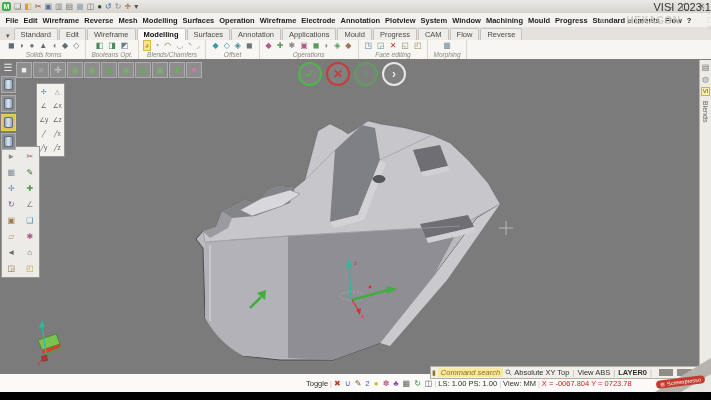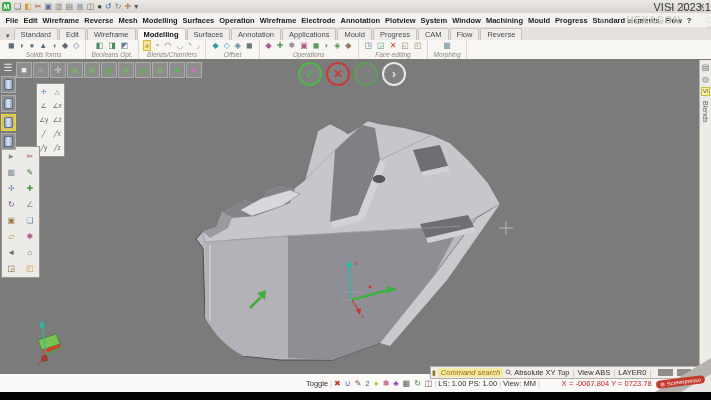--- a/index.html
+++ b/index.html
@@ -64,21 +64,21 @@
   .dock-icon{font-size:8px;line-height:9px;color:#666}
   .vi-badge{font-size:6px;background:#f6f0a0;border:1px solid #c9b93c;padding:0 1px;color:#555;line-height:7px}
   .dock-label{writing-mode:vertical-rl;font-size:7px;color:#666;margin-top:2px}
   
   .status-mini{position:absolute;top:366px;left:430px;right:0;height:13px;background:#f2efeb;
                border:1px solid #b2afa9;display:flex;align-items:center;font-size:7.5px;color:#2e2e2e;
                z-index:20;box-sizing:border-box}
   .cmd-search{font-style:italic;color:#9a6c10;background:#f6e9a2;padding:0 3px;margin-left:2px;white-space:nowrap}
   .mini-sep{color:#b5b2ac;margin:0 3px}
   .mini-item{white-space:nowrap}
-  .layer-label{font-weight:400}
+  .layer-label{font-weight:700}
   .gray-block{width:18px;height:7px;background:#908d88;margin-left:4px}
   .status-main{position:absolute;top:374px;left:0;right:0;height:18px;background:#fbfaf9;display:flex;
                align-items:center;font-size:7.5px;color:#2e2e2e;padding-left:306px;z-index:19;box-sizing:border-box}
   .sm-sep{color:#c9c6c0;margin:0 2px}
   .sicon{font-size:8px;line-height:9px}
   .coords{white-space:nowrap}
   .black-bar{position:absolute;top:392px;left:0;right:0;height:8px;background:#000;z-index:21}
   
   .hexagon-wm{position:absolute;top:13px;left:600px;height:15px;display:flex;align-items:center;gap:21px;
               opacity:.9;z-index:40}
@@ -419,21 +419,21 @@
       <span class="sicon" style="color: rgb(138, 74, 176);">♣</span>
       <span class="sicon" style="color: rgb(90, 90, 90);">▦</span>
       <span class="sicon" style="color: rgb(58, 138, 58);">↻</span>
       <span class="sicon" style="color: rgb(90, 90, 90);">◫</span>
   </span>
   <span class="sm-sep">|</span>
   <span>LS: 1.00 PS: 1.00</span>
   <span class="sm-sep">|</span>
   <span>View: MM</span>
   <span class="sm-sep">|</span>
-  <span class="coords" id="coords" style="color: rgb(204, 34, 34); margin-left: 20px;">X = -0067.804 Y = 0723.78</span>
+  <span class="coords" id="coords" style="color: rgb(204, 34, 34);">X = -0067.804 Y = 0723.78</span>
 </div>
 
 <div class="black-bar"></div>
 
 <div class="hexagon-wm">
   <svg width="12" height="12" viewBox="0 0 12 12">
     <polygon points="1,6 4,1 7,1 4,6 7,11 4,11" fill="#c9c7c3"></polygon>
     <polygon points="6,6 9,1 11,1 8,6 11,11 9,11" fill="#d4d2ce"></polygon>
   </svg>
   <span class="hex-text">HEXAGON</span>

